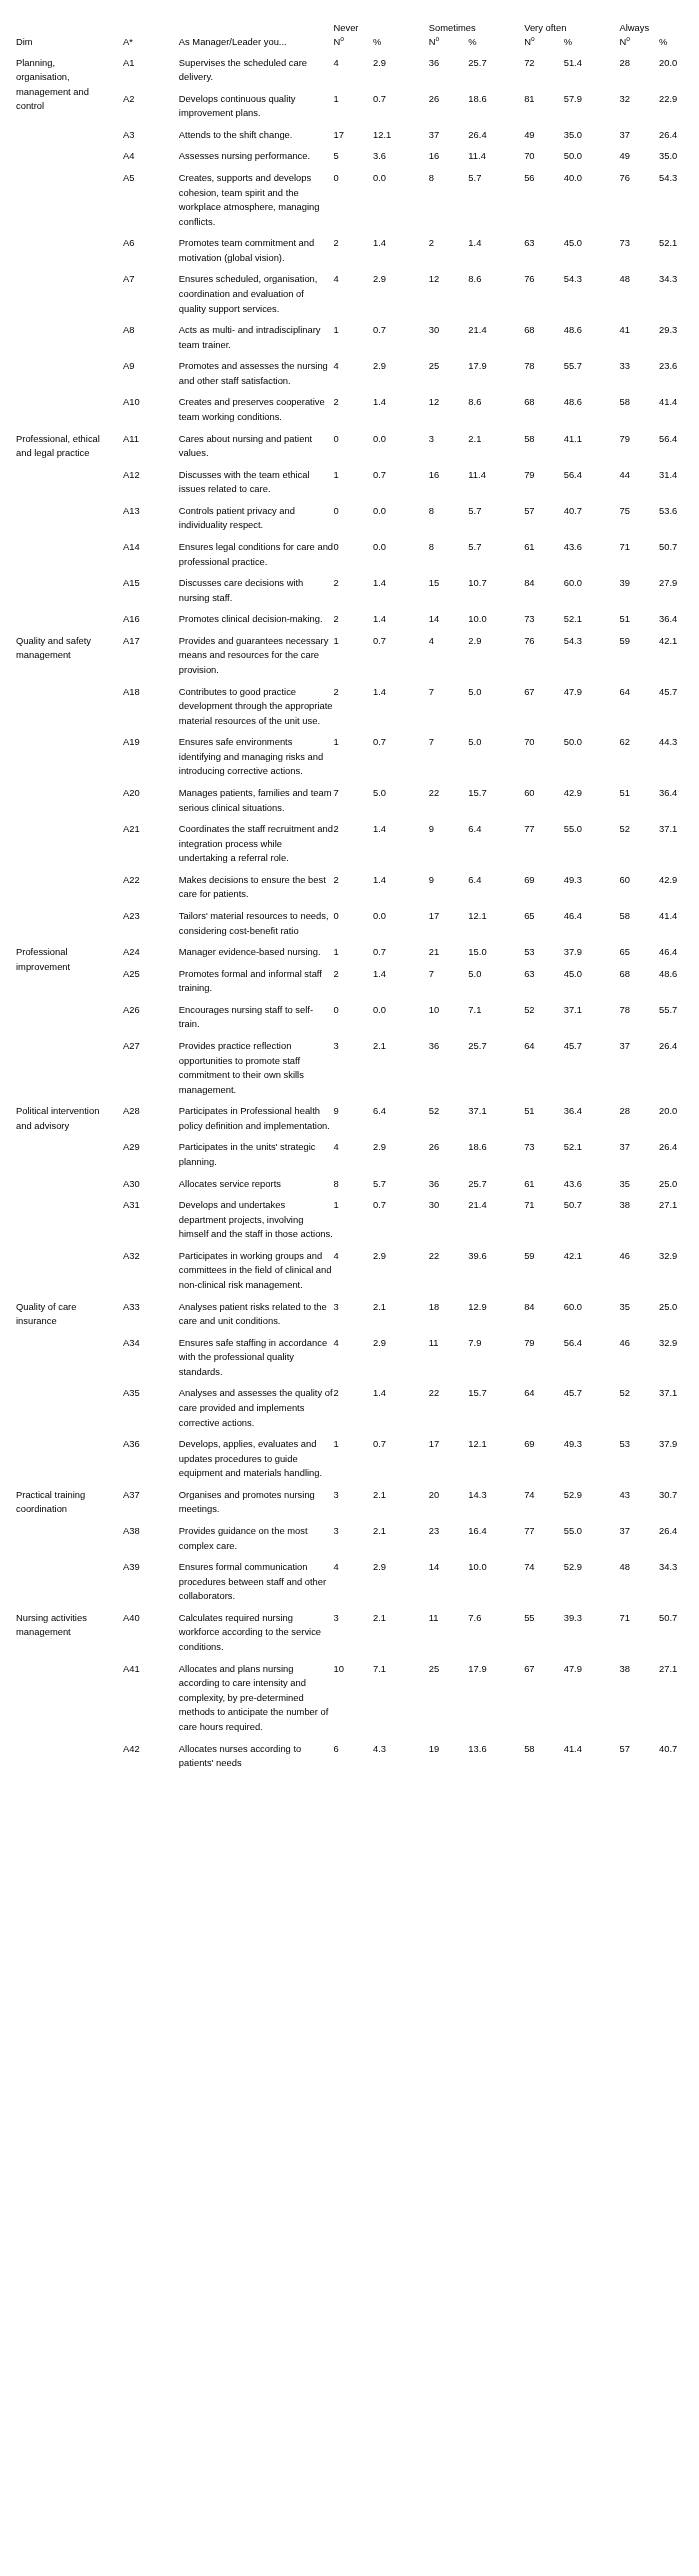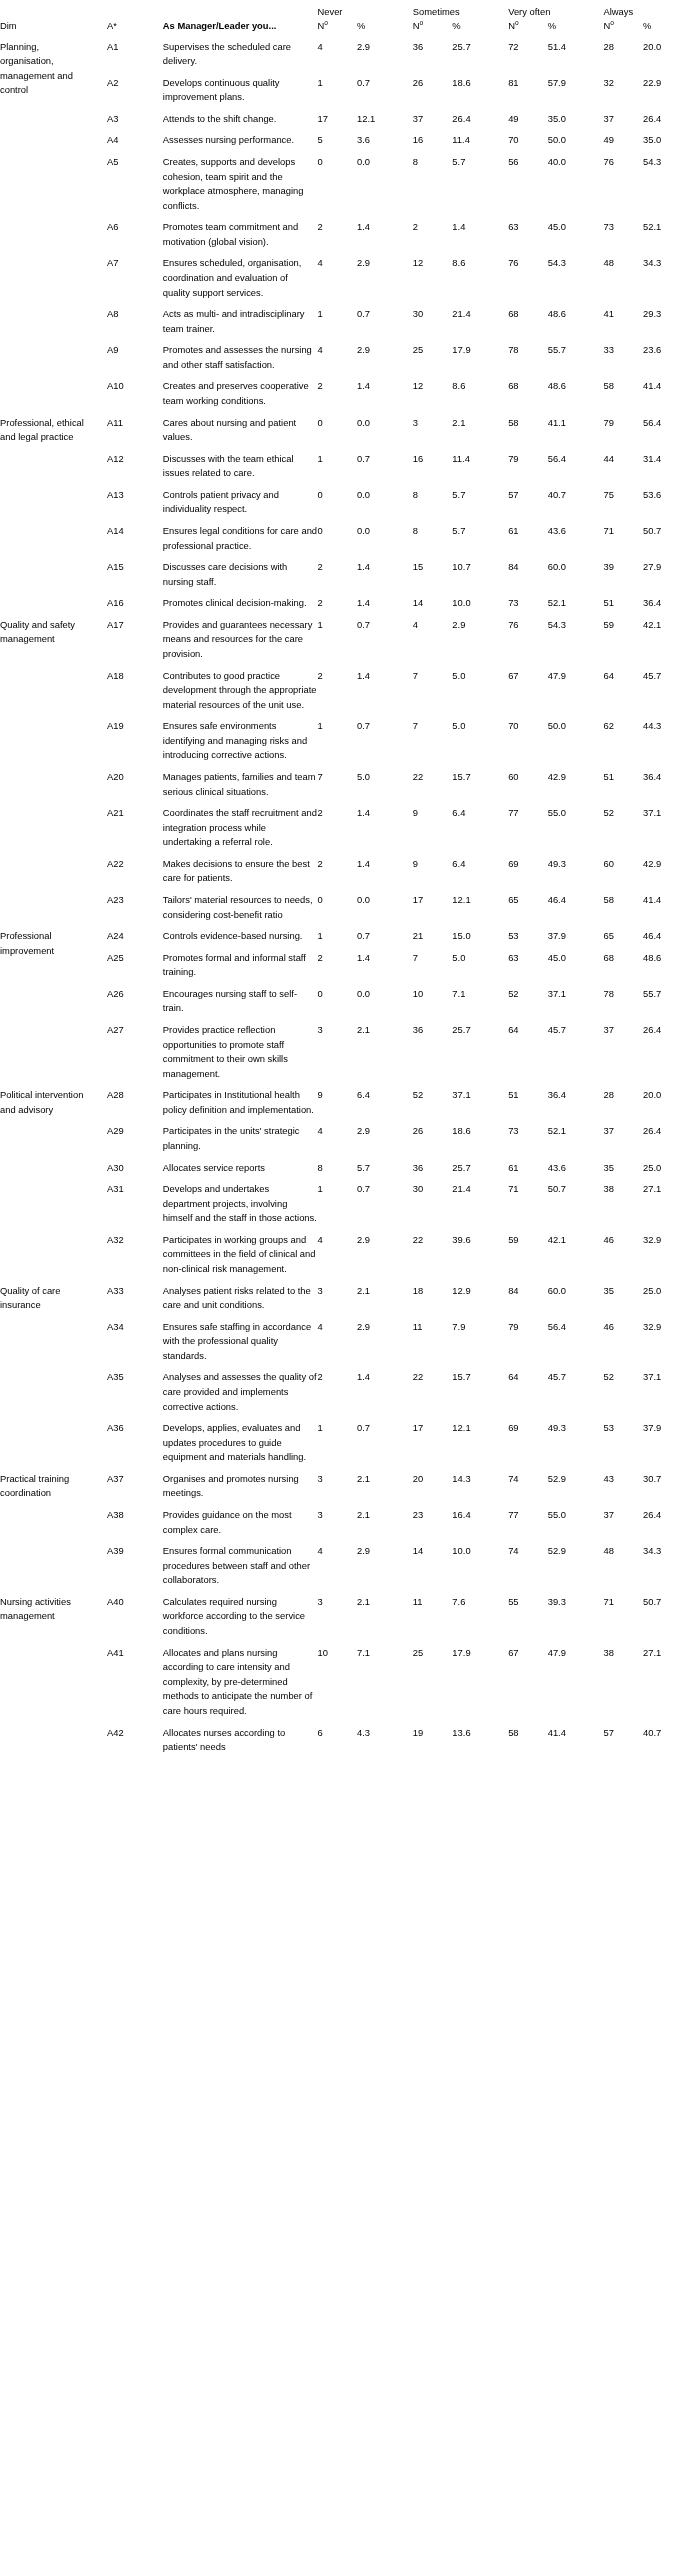--- a/index.html
+++ b/index.html
@@ -9,21 +9,21 @@
   }
   body {
     width: 699px;
     font-family: "Liberation Sans", sans-serif;
     color: #000000;
     -webkit-font-smoothing: antialiased;
   }
   .page {
     width: 699px;
     box-sizing: border-box;
-    padding: 0;
+    padding: 16px;
     position: relative;
   }
   table.data-table {
     width: 699px;
     border-collapse: collapse;
     table-layout: fixed;
     font-size: 9.4px;
     line-height: 1.55;
   }
   table.data-table td,
@@ -55,21 +55,21 @@
   .grouphead td {
     padding-top: 6.3px;
     padding-bottom: 6.3px;
     font-size: 9.4px;
   }
   .colhead td {
     padding-top: 6.3px;
     padding-bottom: 1.4px;
     font-size: 9.4px;
   }
-  .colhead td.item-col { padding-right: 7px; font-weight: bold; }
+  .colhead td.item-col { padding-right: 7px; }
 
   
   tr.item-row > td {
     padding-top: 5.6px;
     padding-bottom: 1.4px;
   }
   td.dim-col {
     padding-right: 4.2px;
     word-wrap: break-word;
   }
@@ -444,21 +444,21 @@
           <td class="pct-col">12.1</td>
           <td class="num-col">65</td>
           <td class="pct-col">46.4</td>
           <td class="num-col">58</td>
           <td class="pct-col">41.4</td>
         </tr>
         <tr class="item-row">
           <td class="dim-col" rowspan="4">Professional improvement</td>
           <td></td>
           <td class="code-col">A24</td>
-          <td class="item-col" colspan="2">Controls evidence-based nursing.</td>
+          <td class="item-col" colspan="2">Manager evidence-based nursing.</td>
           <td class="num-col">1</td>
           <td class="pct-col">0.7</td>
           <td class="num-col">21</td>
           <td class="pct-col">15.0</td>
           <td class="num-col">53</td>
           <td class="pct-col">37.9</td>
           <td class="num-col">65</td>
           <td class="pct-col">46.4</td>
         </tr>
         <tr class="item-row">
@@ -497,21 +497,21 @@
           <td class="pct-col">25.7</td>
           <td class="num-col">64</td>
           <td class="pct-col">45.7</td>
           <td class="num-col">37</td>
           <td class="pct-col">26.4</td>
         </tr>
         <tr class="item-row">
           <td class="dim-col" rowspan="5">Political intervention and advisory</td>
           <td></td>
           <td class="code-col">A28</td>
-          <td class="item-col" colspan="2">Participates in Institutional health policy definition and implementation.</td>
+          <td class="item-col" colspan="2">Participates in Professional health policy definition and implementation.</td>
           <td class="num-col">9</td>
           <td class="pct-col">6.4</td>
           <td class="num-col">52</td>
           <td class="pct-col">37.1</td>
           <td class="num-col">51</td>
           <td class="pct-col">36.4</td>
           <td class="num-col">28</td>
           <td class="pct-col">20.0</td>
         </tr>
         <tr class="item-row">

